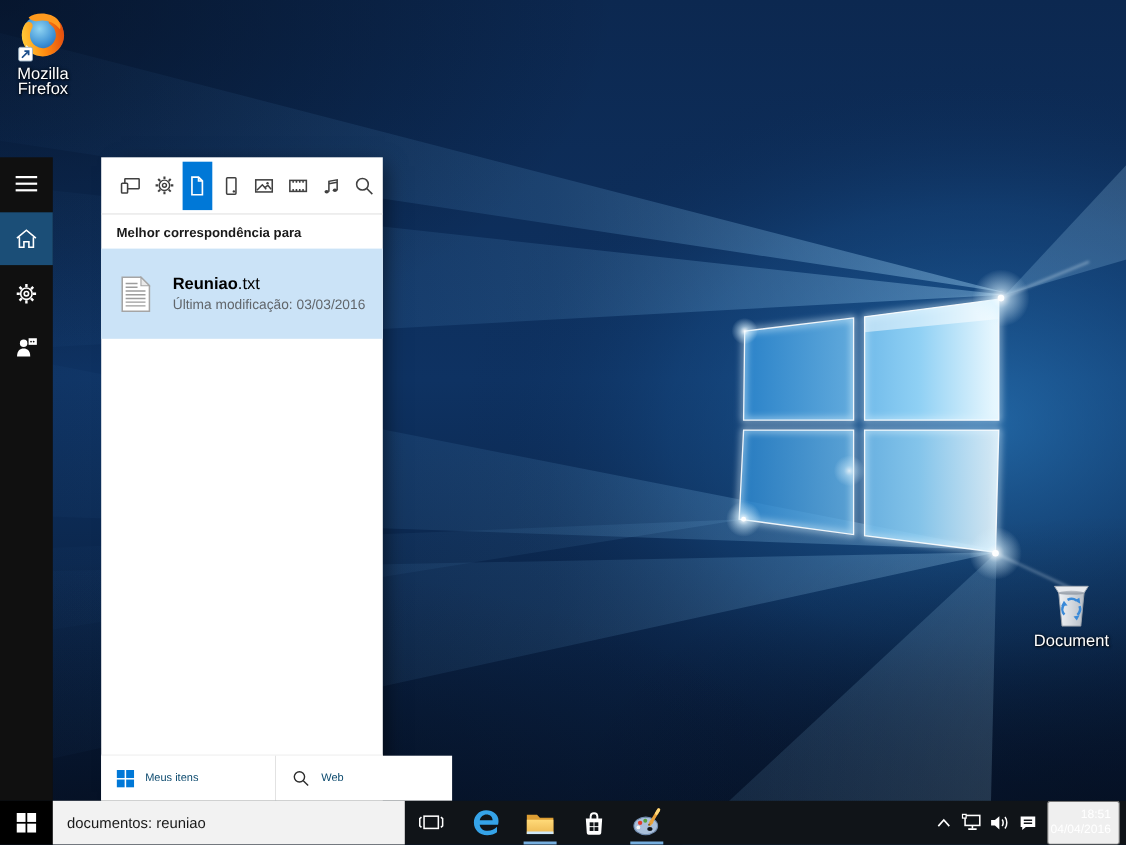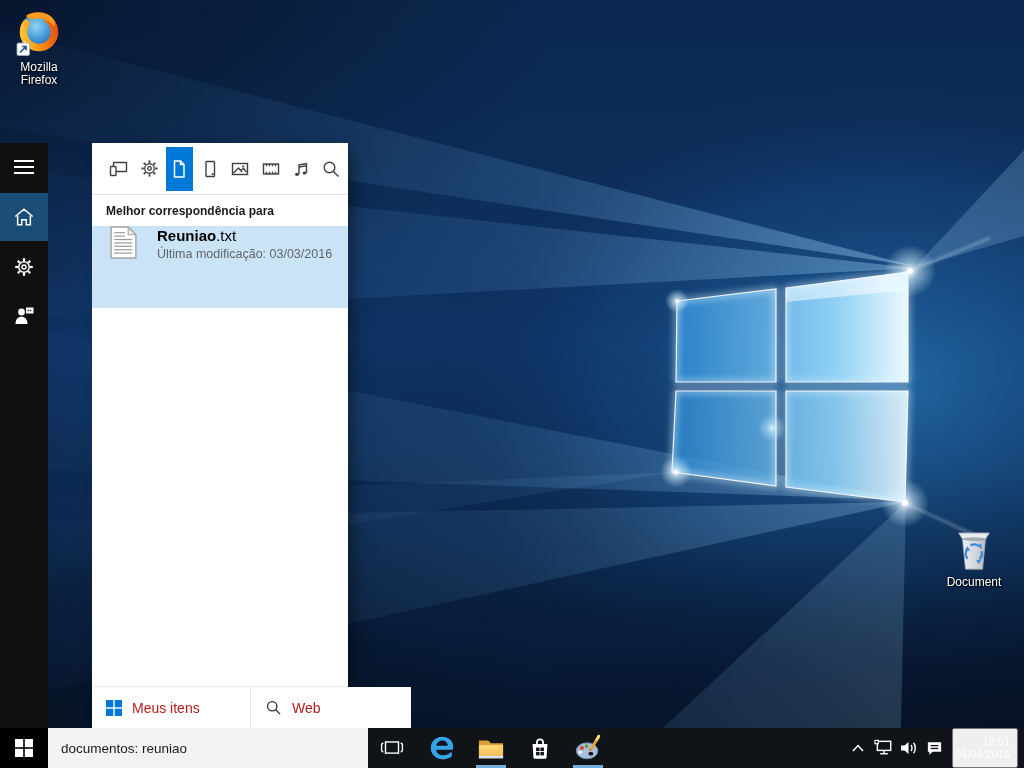--- a/index.html
+++ b/index.html
@@ -6,21 +6,21 @@
   .screen{position:relative;width:1024px;height:768px;overflow:hidden;
     font-family:"Liberation Sans",sans-serif;background:#0a2142;
     -webkit-font-smoothing:antialiased;}
   .screen *{box-sizing:border-box;}
 
   .wallpaper{position:absolute;left:0;top:0;width:1024px;height:768px;}
 
   
   .desktop-icon{position:absolute;width:72px;text-align:center;cursor:default;}
   .desktop-icon .glyph{display:block;margin:0 auto;}
-  .icon-label{margin-top:3px;font-size:12px;line-height:13px;color:#fff;
+  .icon-label{margin-top:3px;font-size:15px;line-height:13px;color:#fff;
     text-shadow:1px 1px 2px rgba(0,0,0,.9), 0 0 3px rgba(0,0,0,.7);}
   .firefox-item{left:3px;top:8px;}
   .recycle-item{left:938px;top:527px;}
 
   
   .search-sidebar{position:absolute;left:0;top:143px;width:48px;height:585px;
     background:#101010;z-index:6;}
   .side-btn{position:absolute;left:0;width:48px;height:48px;border:0;background:transparent;
     display:flex;align-items:center;justify-content:center;padding:0;cursor:pointer;}
   .side-btn.selected{background:#1b4e77;}
@@ -29,30 +29,30 @@
   .search-panel{position:absolute;left:48px;top:143px;width:256px;height:585px;
     background:#fff;z-index:6;display:flex;flex-direction:column;
     box-shadow:10px 0 18px -8px rgba(0,0,0,.55);margin-left:44px;}
   .filter-bar{height:52px;display:flex;align-items:center;padding-left:13px;
     border-bottom:1px solid #e2e2e2;flex:0 0 auto;}
   .filter-btn{width:34px;height:44px;margin-right:3px;border:0;background:transparent;
     display:flex;align-items:center;justify-content:center;padding:0;cursor:pointer;}
   .filter-btn.selected{background:#0078d7;}
   .panel-header{flex:0 0 auto;height:31px;line-height:32px;padding-left:14px;
     font-size:12px;font-weight:bold;color:#1a1a1a;}
-  .result-row{flex:0 0 auto;height:82px;background:#cbe3f7;display:flex;
+  .result-row{flex:0 0 auto;height:82px;background:#cbe3f7;display:flex;align-items:center;
     padding-left:18px;cursor:pointer;}
   .result-texts{margin-left:20px;}
   .result-title{font-size:15px;color:#000;line-height:19px;}
   .result-title .match{font-weight:bold;}
   .result-sub{font-size:12.5px;color:#61666b;line-height:18px;}
   .panel-spacer{flex:1 1 auto;}
   .panel-footer{flex:0 0 auto;height:42px;border-top:1px solid #ececec;display:flex;}
   .footer-btn{flex:0 0 auto;height:100%;border:0;background:#fff;display:flex;align-items:center;
-    font-size:14px;color:#b91c1c;cursor:pointer;padding:0 0 0 14px;}
+    font-size:10px;color:#0c4a6e;cursor:pointer;padding:0 0 0 14px;}
   .footer-btn .lbl{margin-left:10px;}
   .footer-btn.myitems{width:159px;border-right:1px solid #e2e2e2;}
   .footer-btn.web{width:160px;text-align:right;}
 
   
   .taskbar{position:absolute;left:0;top:728px;width:1024px;height:40px;background:#101418;z-index:10;}
   .start-btn{position:absolute;left:0;top:0;width:48px;height:40px;border:0;background:#000;
     display:flex;align-items:center;justify-content:center;padding:0;cursor:pointer;}
   .search-box{position:absolute;left:48px;top:0;width:320px;height:40px;background:#f2f2f2;
     display:flex;align-items:center;padding-left:13px;cursor:text;}

